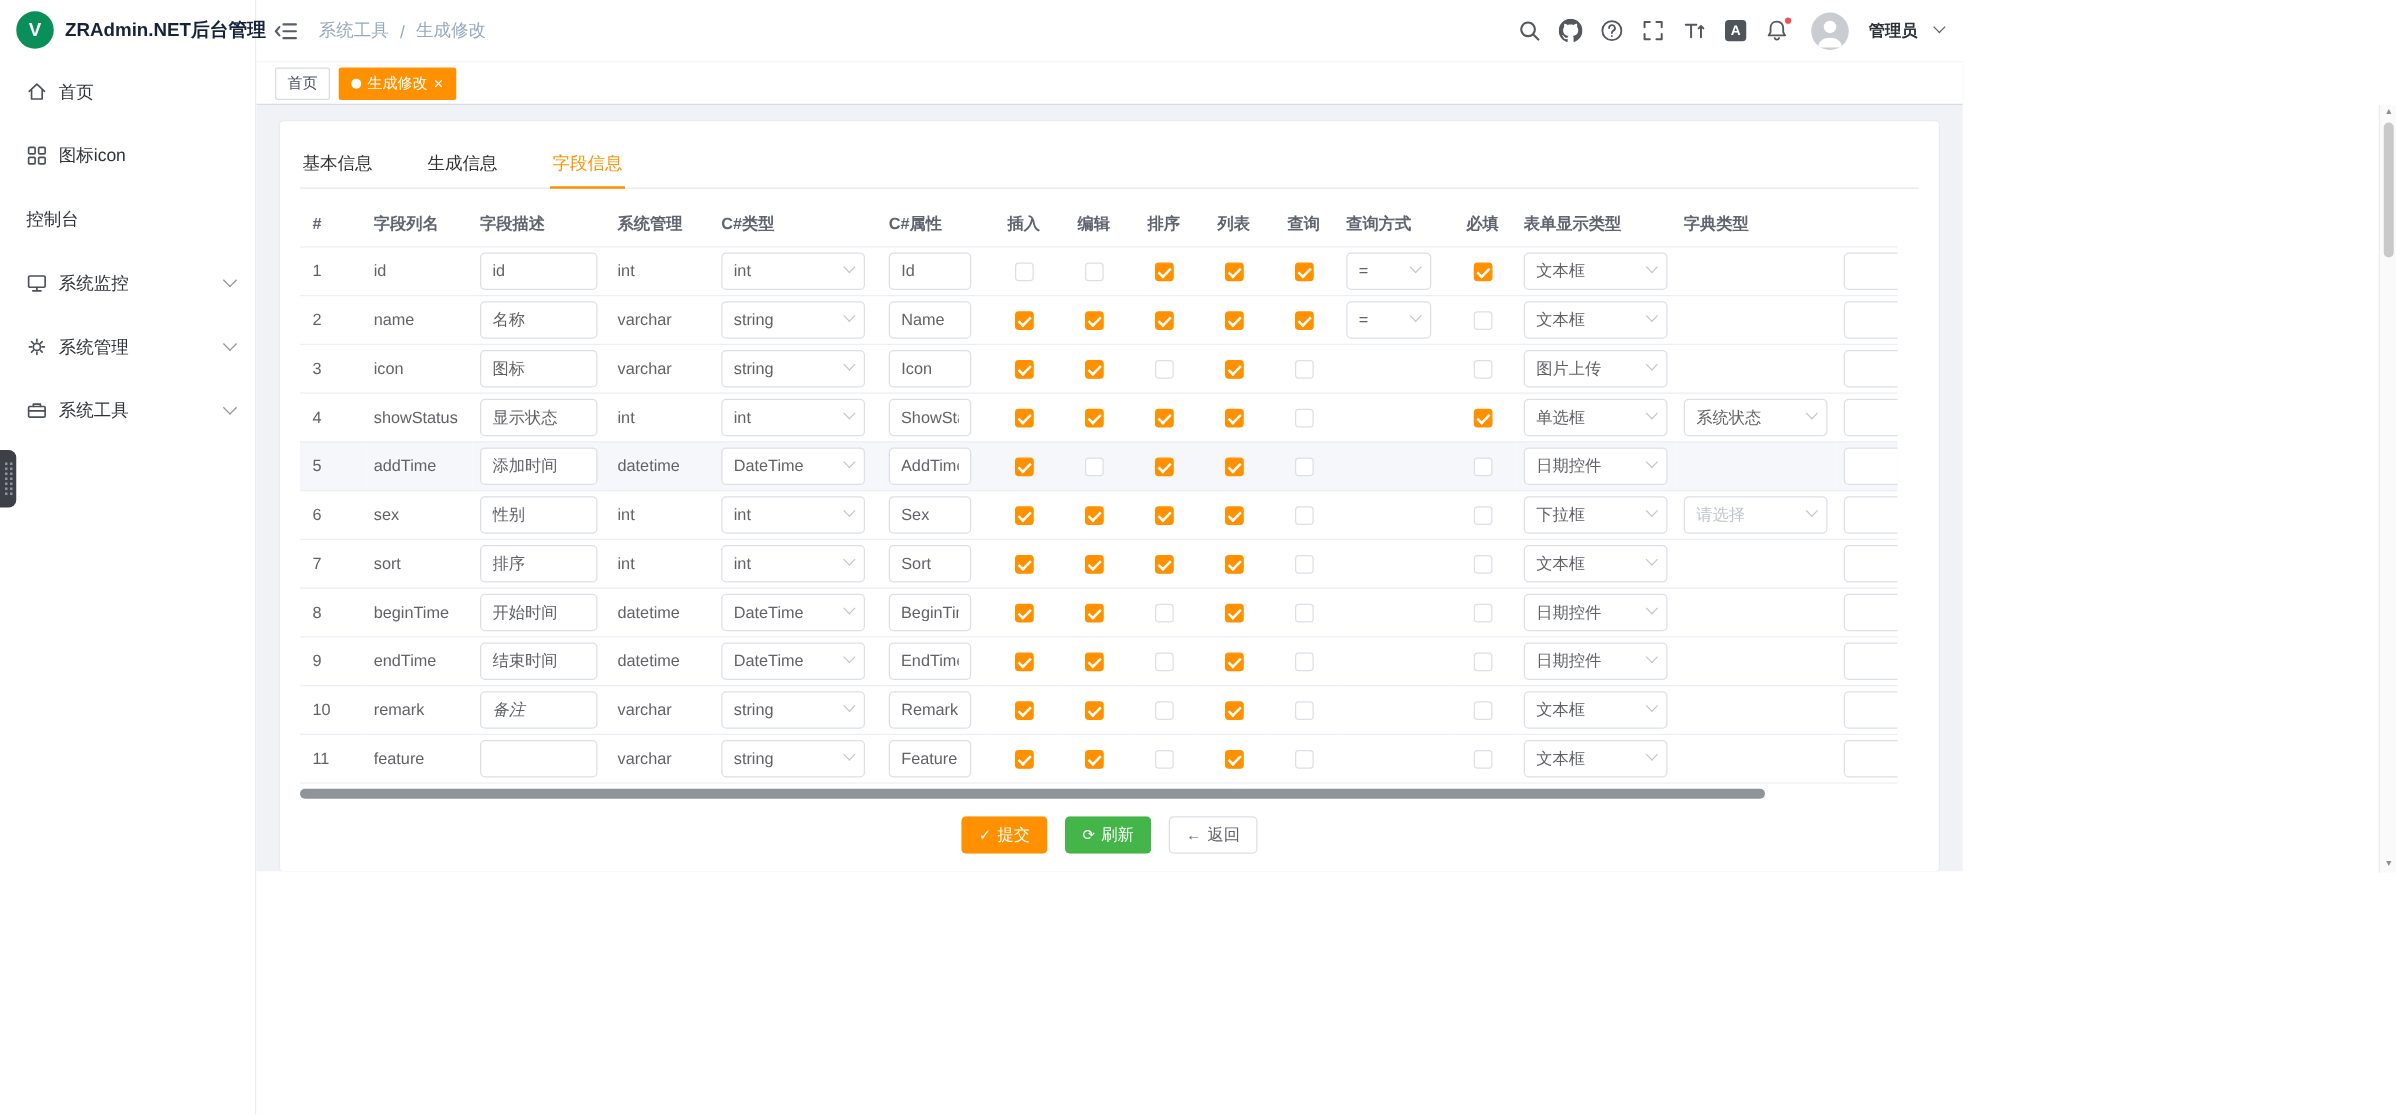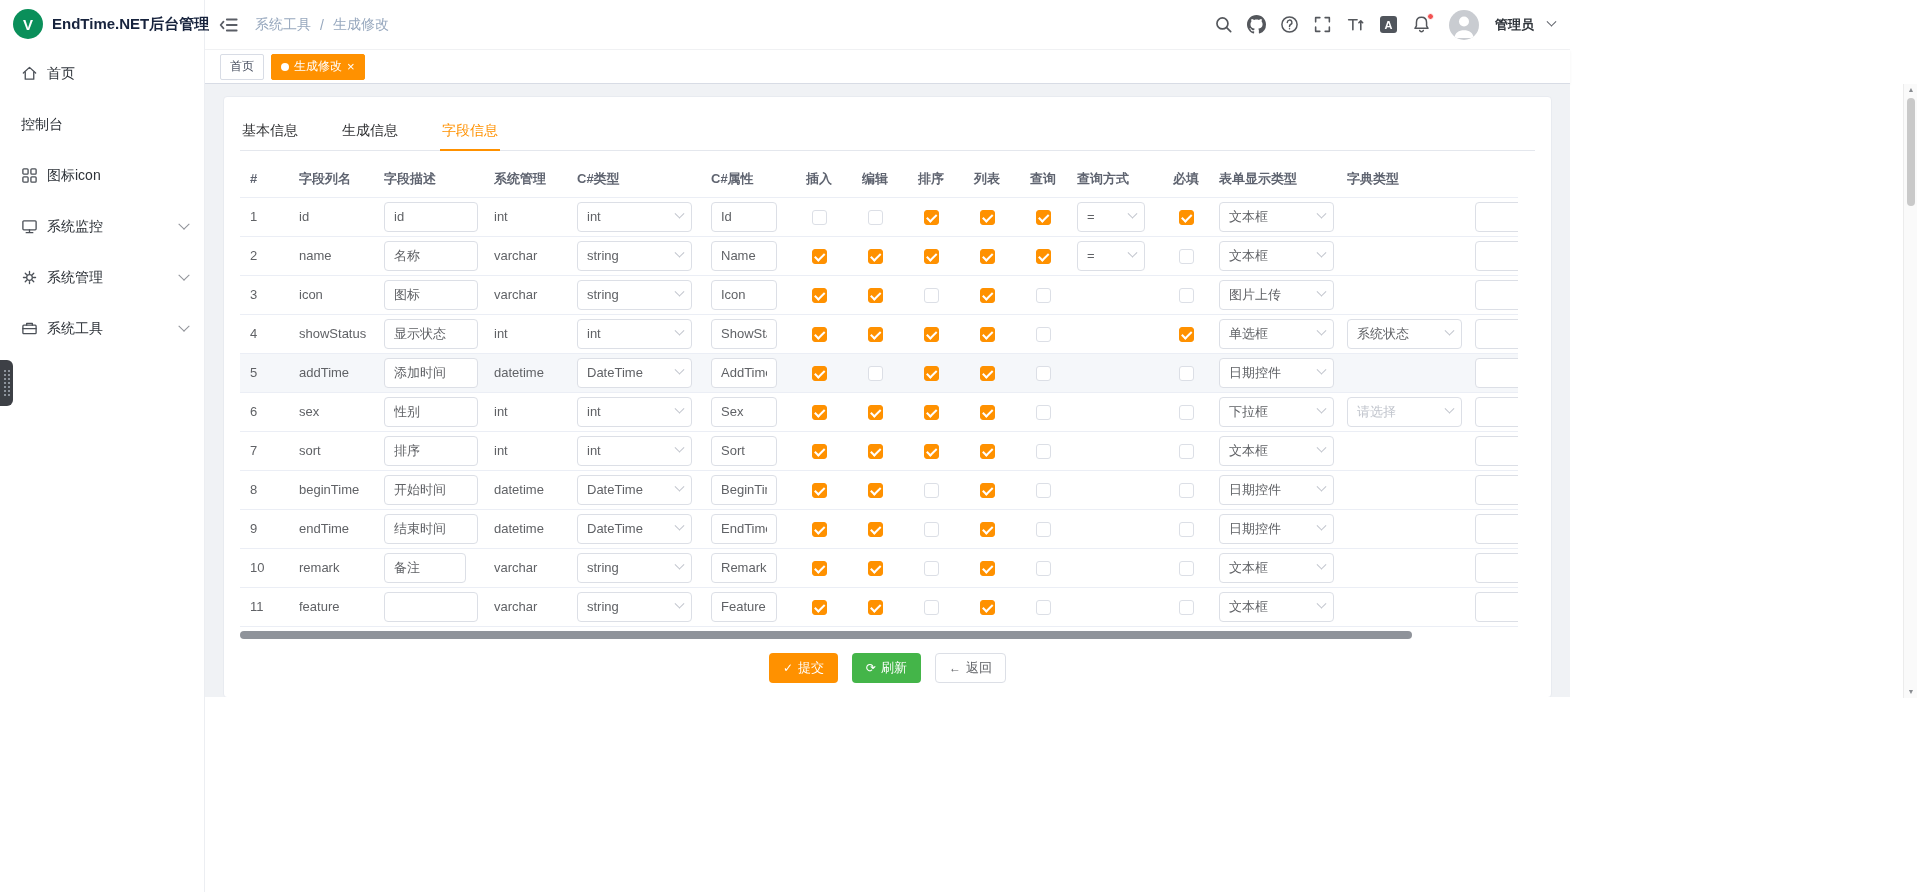--- a/index.html
+++ b/index.html
@@ -89,45 +89,45 @@
   .vthumb { position: absolute; left: 2.5px; top: 14px; width: 8px; height: 108px; border-radius: 4px; background: #c9c9c9; cursor: pointer; }
 </style>
 </head>
 <body>
 
 <div class="app">
 
   <aside class="sidebar">
     <div class="logo-row">
       <span class="logo-circle">V</span>
-      <span class="app-title">EndTime.NET后台管理</span>
+      <span class="app-title">ZRAdmin.NET后台管理</span>
     </div>
     <nav class="menu">
       <div class="menu-item">
         <span class="mi-icon">
           <svg viewBox="0 0 18 18" fill="none" stroke="currentColor" stroke-width="1.4" stroke-linecap="round" stroke-linejoin="round">
               <path d="M2.5 8.5 9 2.5l6.5 6"></path>
               <path d="M4.5 7.5V15h9V7.5"></path>
             </svg>
         </span>
         <span>首页</span>
       </div>
       <div class="menu-item">
-        <span>控制台</span>
-      </div>
-      <div class="menu-item">
         <span class="mi-icon">
           <svg viewBox="0 0 18 18" fill="none" stroke="currentColor" stroke-width="1.4">
               <rect x="2" y="2" width="5.5" height="5.5" rx="1"></rect>
               <rect x="10.5" y="2" width="5.5" height="5.5" rx="1"></rect>
               <rect x="2" y="10.5" width="5.5" height="5.5" rx="1"></rect>
               <rect x="10.5" y="10.5" width="5.5" height="5.5" rx="1"></rect>
             </svg>
         </span>
         <span>图标icon</span>
+      </div>
+      <div class="menu-item">
+        <span>控制台</span>
       </div>
       <div class="menu-item">
         <span class="mi-icon">
           <svg viewBox="0 0 18 18" fill="none" stroke="currentColor" stroke-width="1.4" stroke-linecap="round" stroke-linejoin="round">
               <rect x="2" y="3" width="14" height="9.5" rx="1"></rect>
               <path d="M9 12.5v3M5.5 15.5h7"></path>
             </svg>
         </span>
         <span>系统监控</span>
         <i class="mi-chev"></i>
@@ -504,21 +504,21 @@
                   <td><div class="sel" style="width: 115px;">
                       <span class="txt">日期控件</span>
                       <i class="arr"></i>
                     </div></td>
                   <td></td>
                   <td><input class="inp" style="width: 96px;"></td>
                 </tr>
                 <tr>
                   <td>10</td>
                   <td>remark</td>
-                  <td><input class="inp" value="备注" style="width: 82px;"></td>
+                  <td><input class="inp" value="备注" style="width: 94px; font-style: italic;"></td>
                   <td>varchar</td>
                   <td><div class="sel" style="width: 115px;">
                       <span class="txt">string</span>
                       <i class="arr"></i>
                     </div></td>
                   <td><input class="inp" value="Remark" style="width: 66px;"></td>
                   <td class="c"><span class="cb on"></span></td>
                   <td class="c"><span class="cb on"></span></td>
                   <td class="c"><span class="cb"></span></td>
                   <td class="c"><span class="cb on"></span></td>

